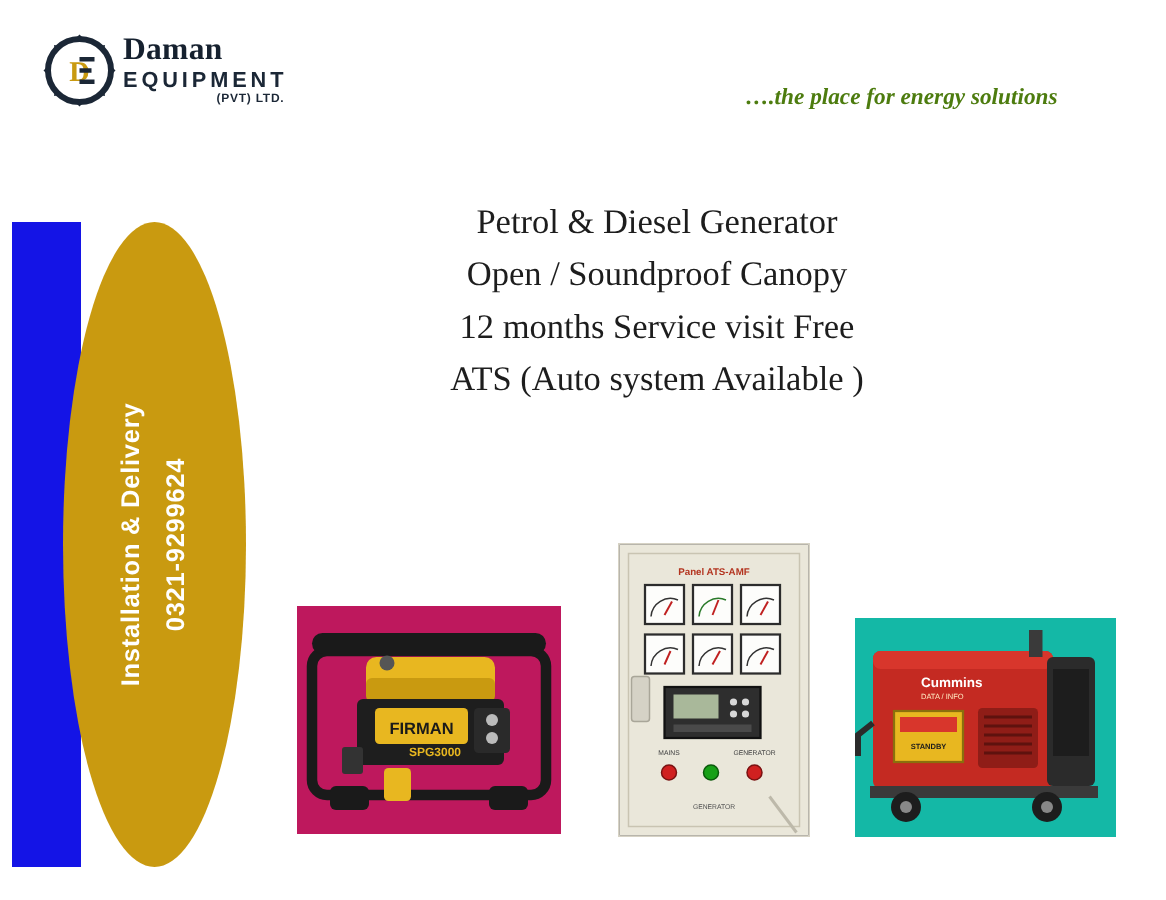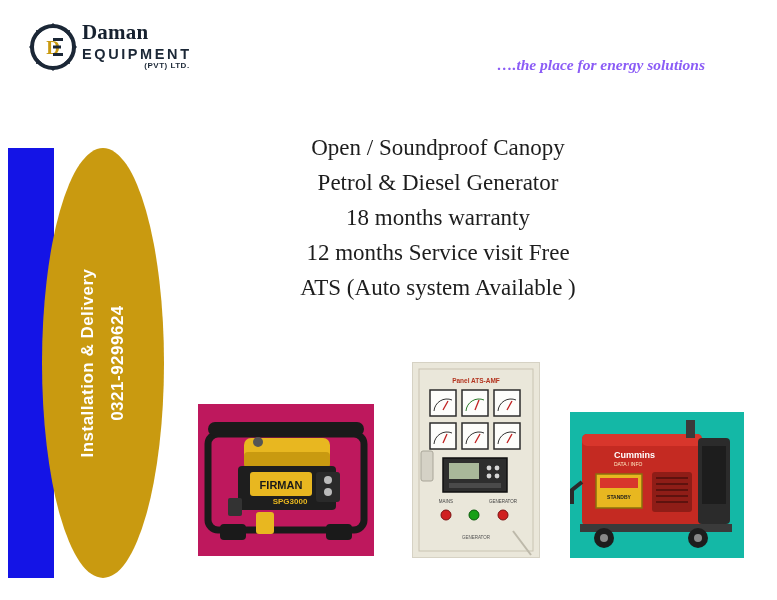--- a/index.html
+++ b/index.html
@@ -73,21 +73,21 @@
 
   
   .tagline {
     position: absolute;
     right: 72px;
     top: 56px;
     font-family: "Liberation Serif", serif;
     font-weight: bold;
     font-style: italic;
     font-size: 15.5px;
-    color: #8b5cf6;
+    color: #4d7c0f;
     white-space: nowrap;
   }
 
   
   .headline {
     position: absolute;
     left: 248px;
     top: 130px;
     width: 380px;
     text-align: center;
@@ -198,23 +198,22 @@
     <div class="logo-text">
       <div class="logo-daman">Daman</div>
       <div class="logo-equipment">EQUIPMENT</div>
       <div class="logo-pvt">(PVT) LTD.</div>
     </div>
   </div>
 
   <div class="tagline">….the place for energy solutions</div>
 
   <div class="headline">
+    <div>Petrol &amp; Diesel Generator</div>
     <div>Open / Soundproof Canopy</div>
-    <div>Petrol &amp; Diesel Generator</div>
-    <div>18 months warranty</div>
     <div>12 months Service visit Free</div>
     <div>ATS (Auto system Available )</div>
   </div>
 
   <div class="blue-bar"></div>
   <div class="gold-ellipse"></div>
   <div class="ellipse-text">
     <div class="ellipse-inner">
       <span>Installation  &amp;  Delivery</span><br>
       <span>0321-9299624</span>

